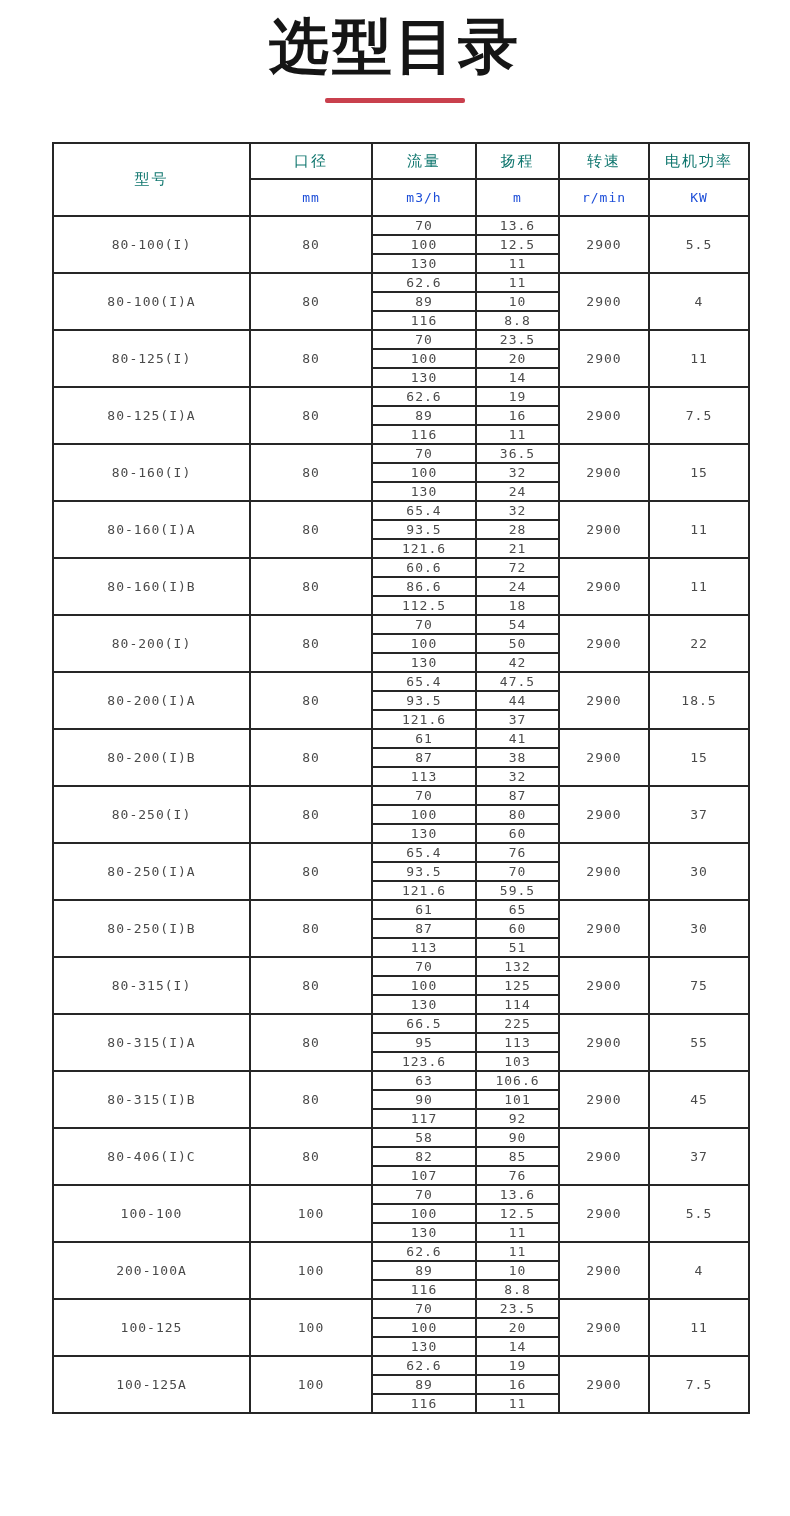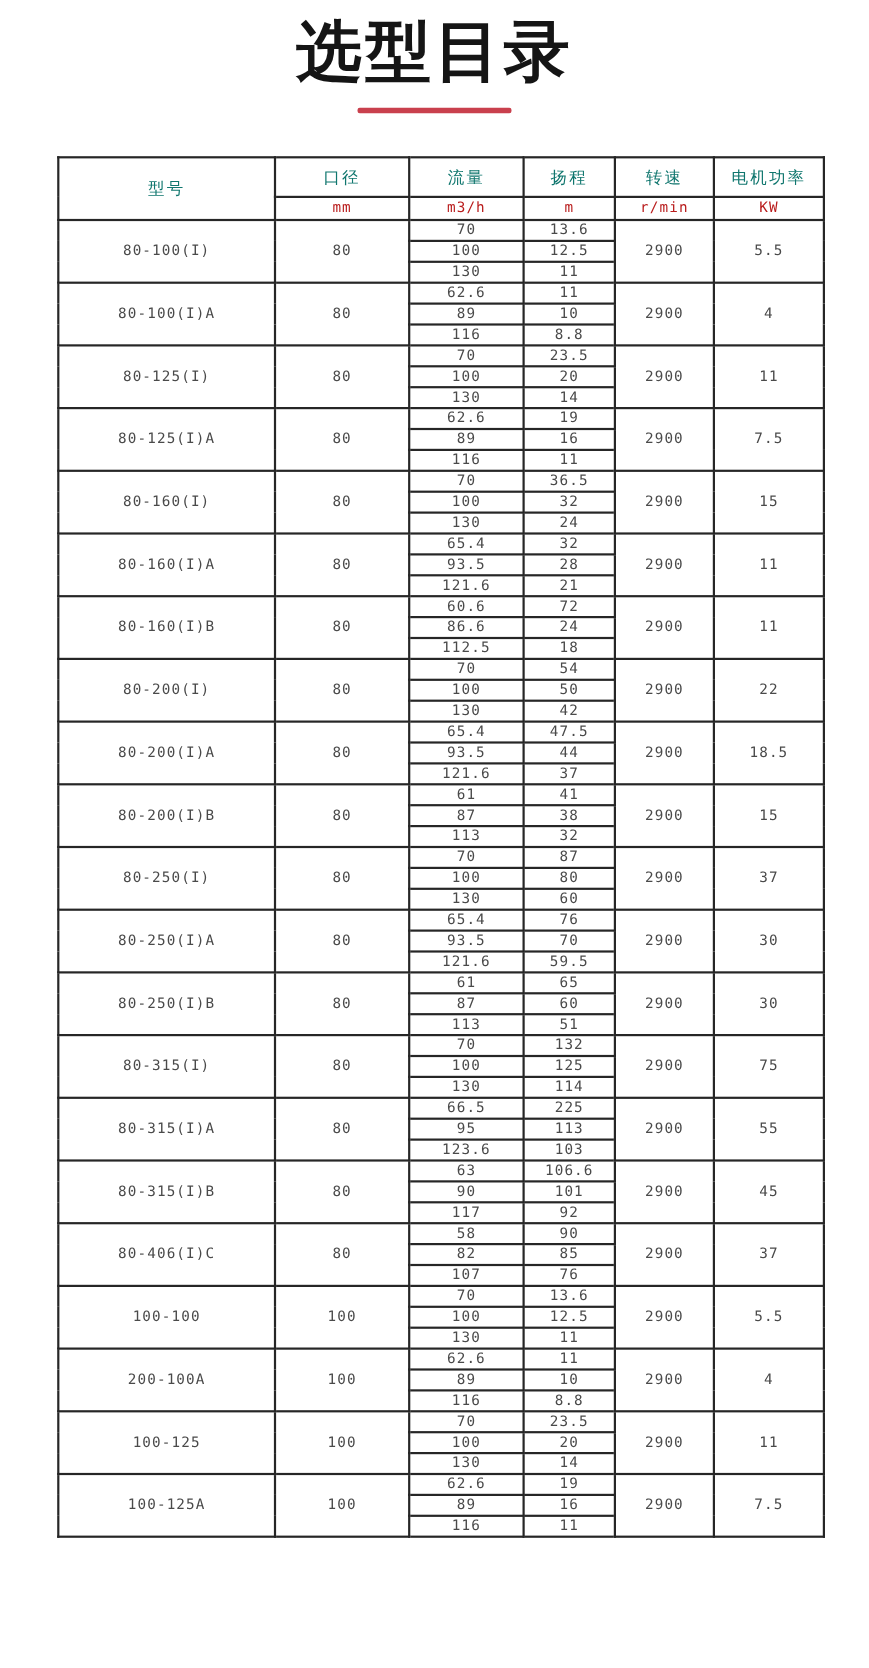--- a/index.html
+++ b/index.html
@@ -38,25 +38,25 @@
     padding: 0;
     overflow: hidden;
     white-space: nowrap;
   }
   thead th {
     font-weight: normal;
     color: #0f766e;
   }
   thead tr.head-cn th { height: 36px; font-size: 15px; letter-spacing: 2px; }
   thead tr.head-units th {
-    height: 21px;
+    height: 37px;
     font-family: "DejaVu Sans Mono", monospace;
     font-size: 13px;
     letter-spacing: 1px;
-    color: #b91c1c;
+    color: #1d4ed8;
   }
   thead th.model-h { font-size: 15px; letter-spacing: 2px; margin-left: 40px; }
   tbody td {
     height: 19px;
     font-family: "DejaVu Sans Mono", monospace;
     font-size: 13px;
     letter-spacing: 1px;
     color: #4a4a4a;
     line-height: 1;
   }

